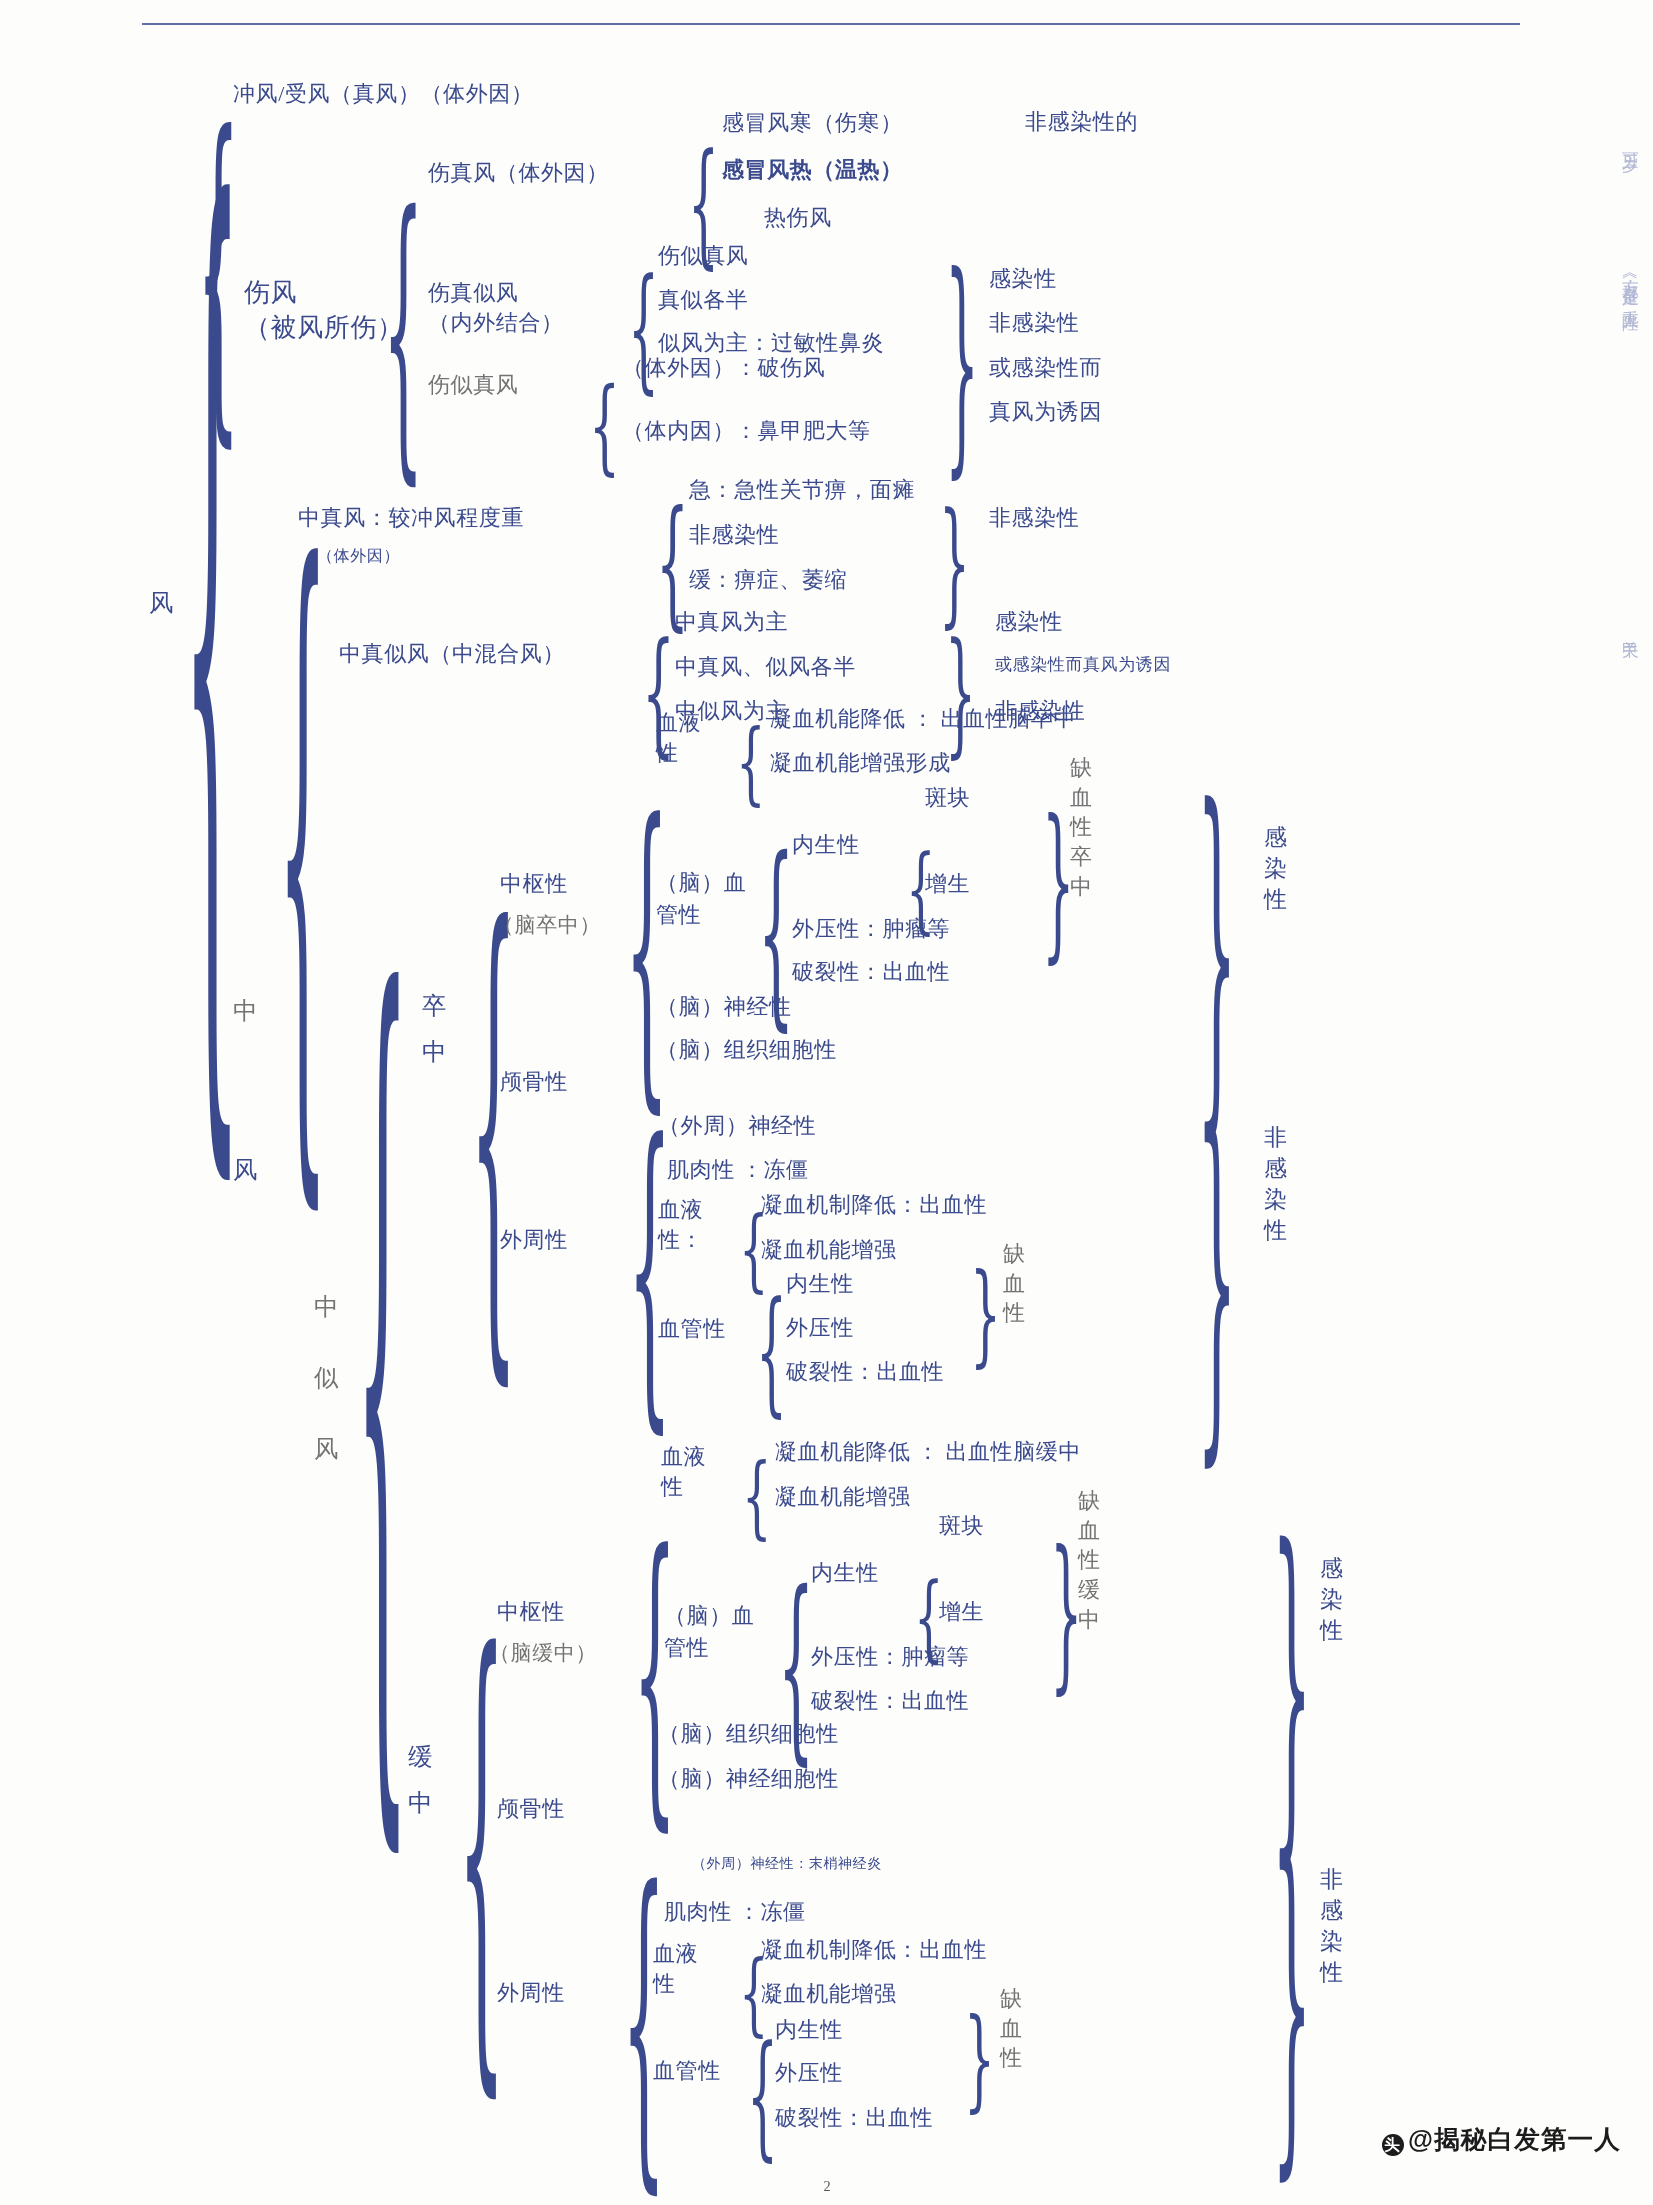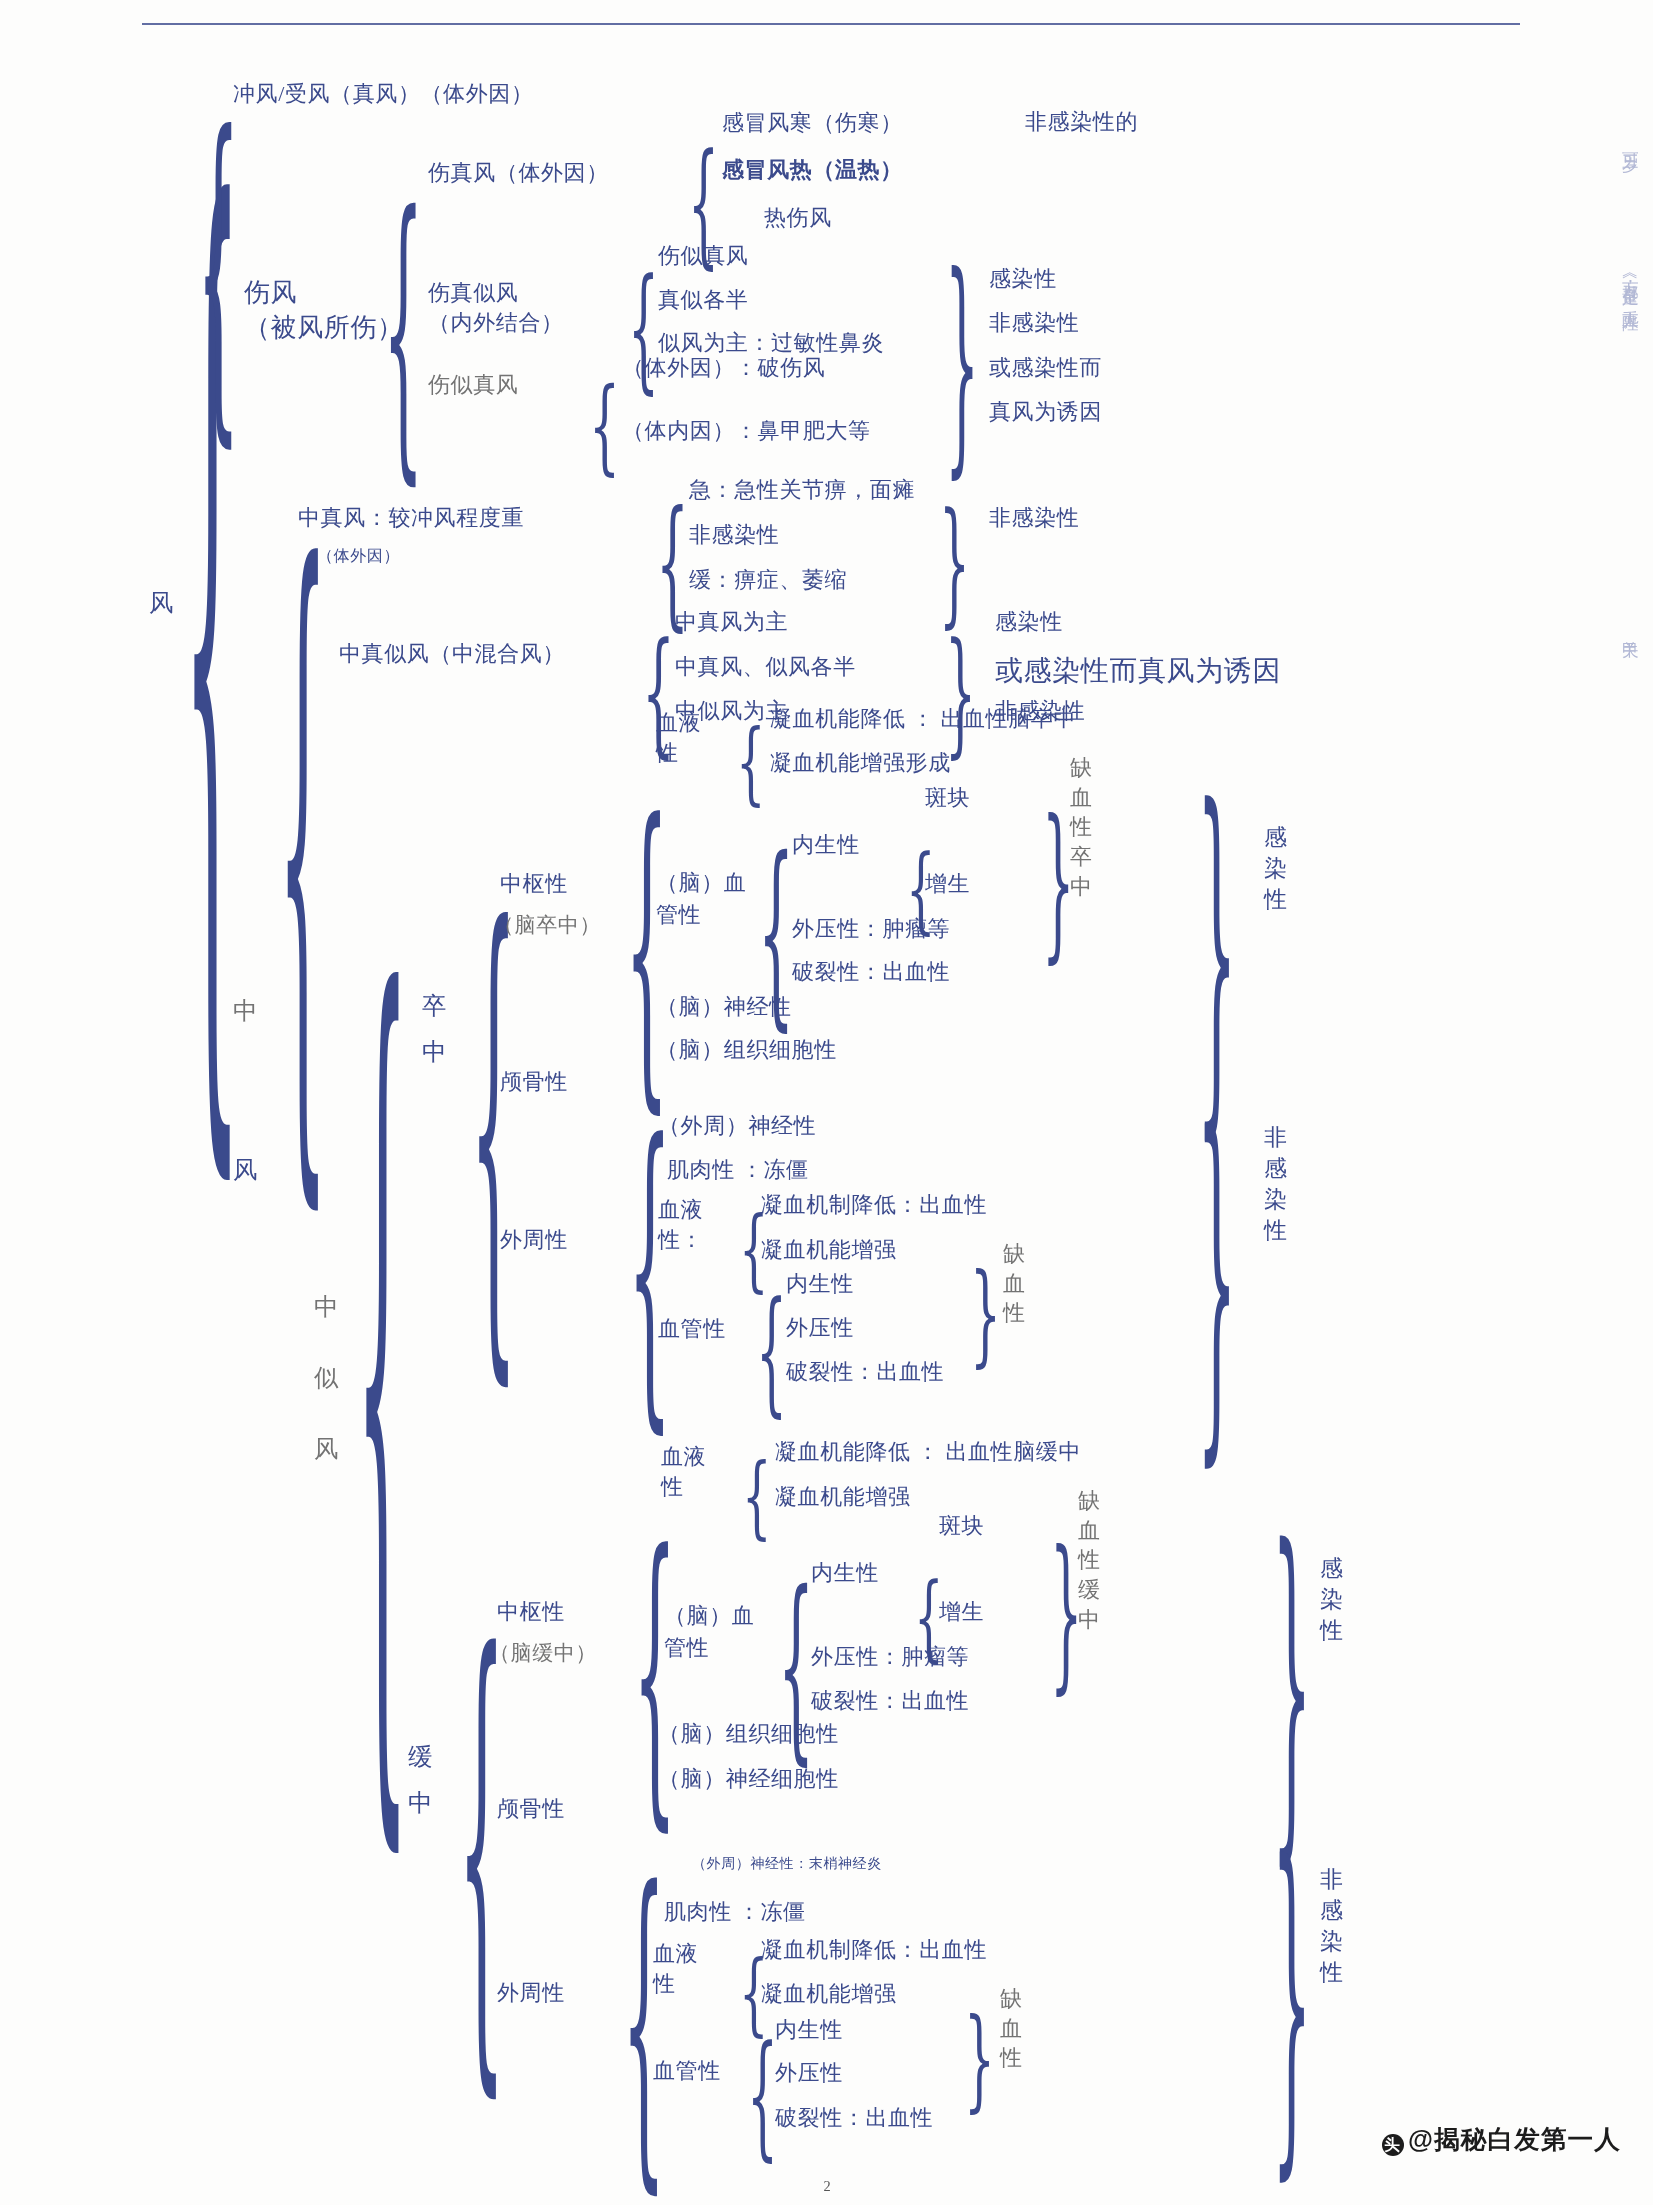--- a/index.html
+++ b/index.html
@@ -144,21 +144,21 @@
   <div class="br" style="left:939px; top:531px; font-size:61px; transform:scaleY(2.2) scaleX(0.8);">}</div>
   <div class="lbl" style="left:989px; top:506px; font-size:22px;">非感染性</div>
 
   <div class="lbl" style="left:339px; top:642px; font-size:22px;">中真似风（中混合风）</div>
   <div class="br" style="left:642px; top:661px; font-size:61px; transform:scaleY(2.2) scaleX(0.85);">{</div>
   <div class="lbl" style="left:675px; top:610px; font-size:22px;">中真风为主</div>
   <div class="lbl" style="left:675px; top:655px; font-size:22px;">中真风、似风各半</div>
   <div class="lbl" style="left:675px; top:699px; font-size:22px;">中似风为主</div>
   <div class="br" style="left:945px; top:661px; font-size:61px; transform:scaleY(2.2) scaleX(0.8);">}</div>
   <div class="lbl" style="left:995px; top:610px; font-size:22px;">感染性</div>
-  <div class="lbl" style="left:995px; top:655px; font-size:28px;">或感染性而真风为诱因</div>
+  <div class="lbl" style="left:995px; top:655px; font-size:17px;">或感染性而真风为诱因</div>
   <div class="lbl" style="left:995px; top:699px; font-size:22px;">非感染性</div>
 
   <div class="lbl ink-soft" style="left:314px; top:1272px; font-size:24.4px; line-height:2.9;">中
 似
 风</div>
   <div class="br ink-soft" style="left:356px; top:1328px; font-size:83px; transform:scaleY(11.5) scaleX(1.0);">{</div>
 
   <div class="lbl" style="left:422px; top:983px; font-size:24.4px; line-height:1.9;">卒
 中</div>
   <div class="br" style="left:470px; top:1086px; font-size:78px; transform:scaleY(6.6) scaleX(0.95);">{</div>

